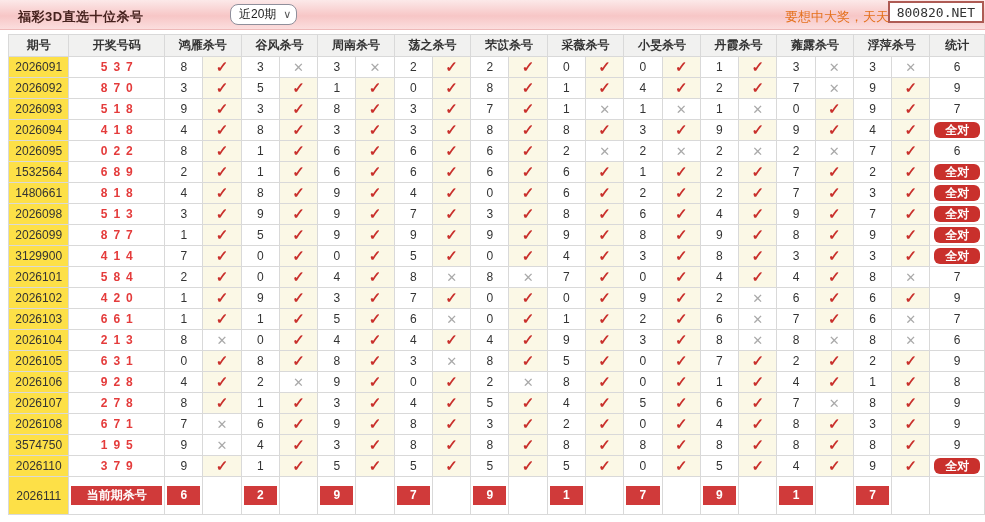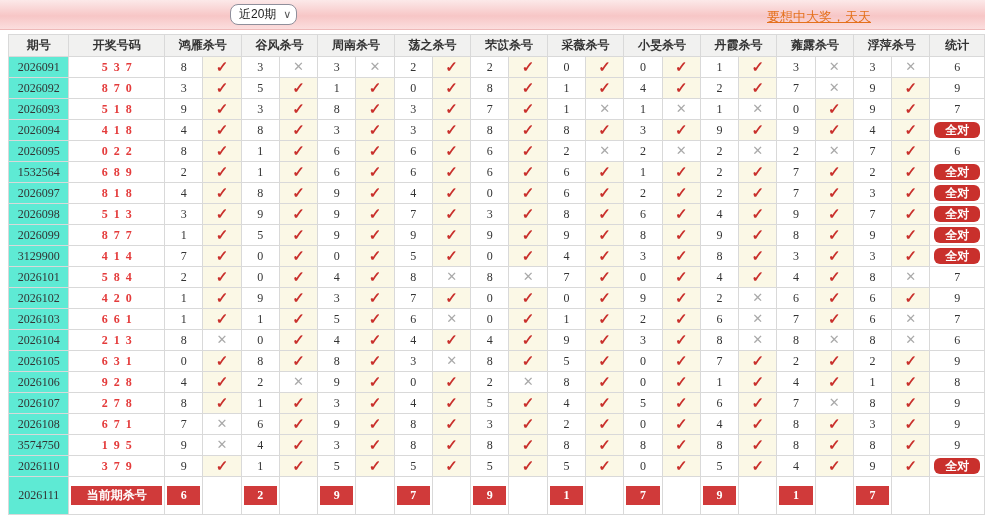--- a/index.html
+++ b/index.html
@@ -20,65 +20,67 @@
   }
   .range-select {
     position:absolute; left:230px; top:4px; height:21px;
     background:#fff; border:1px solid #8f8f9b; border-radius:8px;
     font-size:12px; color:#222; line-height:19px; padding:0 20px 0 8px; cursor:pointer;
   }
   .range-select .chev {
     position:absolute; right:5px; top:0px; font-size:11px; color:#555; line-height:19px;
   }
   .promo-link {
-    position:absolute; right:114px; top:8px;
-    font-size:13px; color:#e4711d; text-decoration:underline; white-space:nowrap;
+    position:absolute; right:96px; top:8px;
+    font-size:13px; color:#e4711d; white-space:nowrap;
   }
   .watermark-box {
     position:absolute; right:1px; top:1px; z-index:5;
     background:#fff; border:2px solid #ae5b54; padding:2px 7px 1px 7px;
     font-family:"DejaVu Sans Mono", monospace; font-size:13px; color:#333;
   }
   
   table.kill-table {
     border-collapse:collapse; table-layout:fixed;
-    margin:4px 0 0 8px; width:977px;font-family:Liberation Serif, serif;
+    margin:4px 0 0 8px; width:977px;
   }
   .kill-table th, .kill-table td {
     border:1px solid #d9d9d9; text-align:center; padding:0;
     height:21px; font-size:12px; overflow:hidden; white-space:nowrap; color:#333;
   }
   .kill-table thead th {
     background:#f1f1f0; font-weight:bold; height:22px; color:#333;
   }
-  td.period-cell { background:#5eead4; color:#333; }
+  td.period-cell { background:#fde047; color:#333; }
   td.number-cell { color:#e43b3b; font-weight:bold; letter-spacing:6px; padding-left:6px;text-align:center; }
   td.digit-cell  { background:#fff; color:#333; }
   td.mark-ok     { background:#fbf8e6; color:#c9302c; font-size:15px; font-weight:bold; }
   td.mark-no     { background:#fff; color:#a9a9a9; font-size:13px; }
   td.stat-cell   { background:#fff; color:#333; }
   td.stat-cell .all-badge {
     display:block; margin:2px 4px; background:#c9302c; color:#fff;
     font-weight:bold; font-size:12px; line-height:16px;border-radius:6px;
   }
   tr.current-row td { height:23px; }
   .red-block {
     display:block; margin:9px 2px; background:#d03a3a; color:#fff;
     font-weight:bold; font-size:12px; line-height:19px;
   }
 </style>
 </head>
 <body>
 
 <div class="topbar">
+  <span class="topbar-title">福彩3D直选十位杀号</span>
   <span class="range-select">
     <span>近20期</span>
     <span class="chev">∨</span>
   </span>
   <span class="promo-link">要想中大奖，天天</span>
+  <span class="watermark-box">800820.NET</span>
 </div>
 
 <table class="kill-table">
   <colgroup id="cols">
       <col style="width: 60px;">
       <col style="width: 95px;">
       <col style="width: 38px;">
       <col style="width: 38px;">
       <col style="width: 38px;">
       <col style="width: 38px;">
@@ -266,21 +268,21 @@
         <td class="mark-ok">✓</td>
         <td class="digit-cell">7</td>
         <td class="mark-ok">✓</td>
         <td class="digit-cell">2</td>
         <td class="mark-ok">✓</td>
         <td class="stat-cell">
           <span class="all-badge">全对</span>
         </td>
       </tr>
       <tr>
-        <td class="period-cell">2026097</td>
+        <td class="period-cell">1480661</td>
         <td class="number-cell">818</td>
         <td class="digit-cell">4</td>
         <td class="mark-ok">✓</td>
         <td class="digit-cell">8</td>
         <td class="mark-ok">✓</td>
         <td class="digit-cell">9</td>
         <td class="mark-ok">✓</td>
         <td class="digit-cell">4</td>
         <td class="mark-ok">✓</td>
         <td class="digit-cell">0</td>

